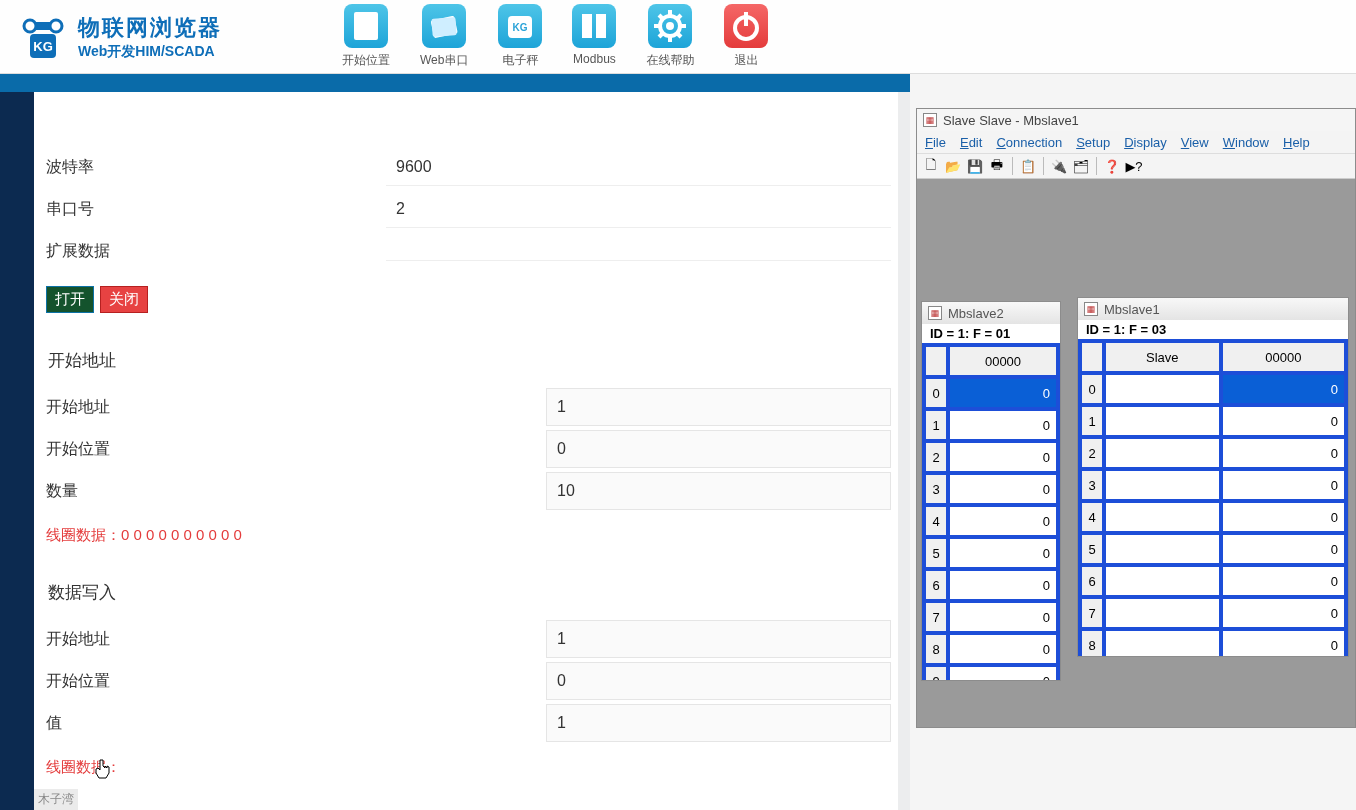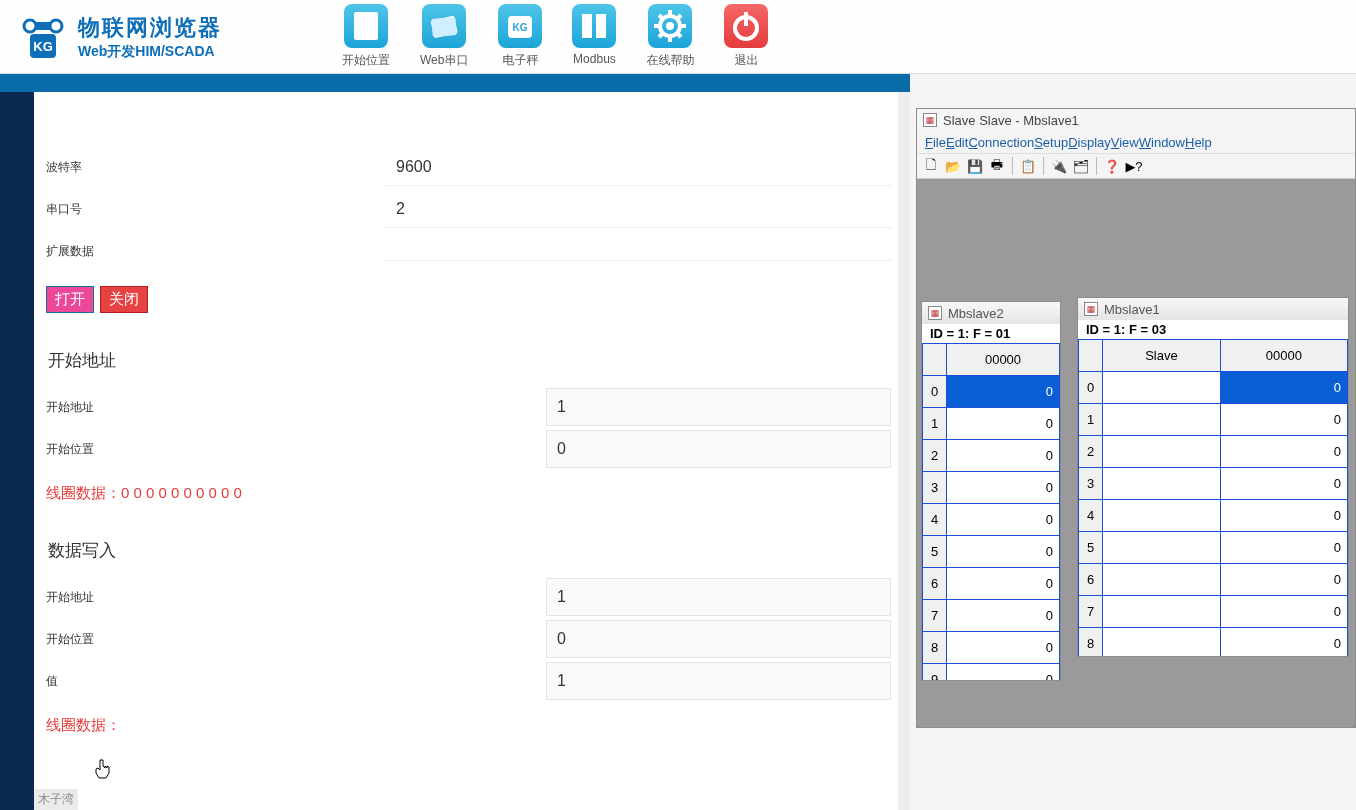--- a/index.html
+++ b/index.html
@@ -22,50 +22,50 @@
 
 
 .main-panel { position: absolute; top: 74px; left: 0; width: 910px; bottom: 0; background: #f9f9f9; }
 .blue-strip { position: absolute; top: 0; left: 0; right: 0; height: 18px; background: #0a6ba9; }
 .dark-side { position: absolute; top: 18px; left: 0; width: 34px; bottom: 0; background: #0c2a50; }
 .content { position: absolute; top: 18px; left: 34px; right: 0; bottom: 0; background: #fff; overflow: auto; }
 .scroll-right { position: absolute; top: 18px; right: 0; width: 12px; bottom: 0; background: #ecedee; }
 
 .section { padding: 10px 12px; }
 .field-row { display: flex; align-items: center; min-height: 42px; }
-.field-label { width: 340px; font-size: 12px; color: #333; }
+.field-label { width: 340px; font-size: 16px; color: #333; }
 .field-input { flex: 1; max-width: 505px; border: 1px solid #e5e5e5; background: #fafafa; padding: 9px 10px; font-size: 16px; color: #333; }
 .field-text { flex: 1; max-width: 505px; padding: 9px 10px; font-size: 16px; color: #333; border-bottom: 1px solid #eee; }
 
 .btn-row { display: flex; gap: 6px; padding: 4px 12px; }
-.btn { background: #ec4899; color: #fff; border: 1px solid #0c72a6; padding: 3px 8px; font-size: 15px; cursor: pointer; }
+.btn { background: #14532d; color: #fff; border: 1px solid #0c72a6; padding: 3px 8px; font-size: 15px; cursor: pointer; }
 .btn.red { background: #e74242; border-color: #b62020; }
 
 .section-title { font-size: 17px; color: #333; padding: 22px 0 14px 2px; font-weight: normal; }
 .red-text { color: #e43c3c; font-size: 15px; padding: 4px 12px; }
 .footer-note { position: absolute; bottom: 0; left: 0; font-size: 12px; color: #888; padding: 2px 4px; background: rgba(0,0,0,0.08); }
 
 
 .mb-window { position: absolute; top: 108px; right: 0; width: 440px; height: 620px; background: #f0f0f0; border: 1px solid #8c8c8c; display: flex; flex-direction: column; }
 .mb-title { height: 22px; display: flex; align-items: center; padding: 0 6px; gap: 6px; font-size: 13px; color: #444; background: #f5f5f5; }
 .mb-title-icon { width: 14px; height: 14px; background: #fff; border: 1px solid #888; display: flex; align-items: center; justify-content: center; font-size: 9px; color: #b33; }
-.mb-menu { height: 22px; display: flex; align-items: center; padding: 0 8px; font-size: 13px; background: #f4f4f4; }
+.mb-menu { height: 22px; display: flex; align-items: center; gap: 14px; padding: 0 8px; font-size: 13px; background: #f4f4f4; }
 .mb-menu span { color: #1a5fa8; cursor: pointer; }
 .mb-menu span .ul { text-decoration: underline; }
 .mb-toolbar { height: 26px; display: flex; align-items: center; gap: 2px; padding: 0 4px; background: #f4f4f4; border-bottom: 1px solid #ccc; border-top: 1px solid #ddd; }
 .mb-tool { width: 20px; height: 20px; display: flex; align-items: center; justify-content: center; font-size: 13px; cursor: pointer; }
 .mb-sep { width: 1px; height: 18px; background: #bbb; margin: 0 3px; }
 .mb-body { flex: 1; background: #9a9a9a; position: relative; overflow: hidden; }
 
 .mb-child { position: absolute; background: #fff; border: 1px solid #8c8c8c; display: flex; flex-direction: column; }
 .mb-child-title { height: 22px; background: linear-gradient(#f8f8f8,#e4e4e4); display: flex; align-items: center; padding: 0 6px; gap: 6px; font-size: 13px; color: #555; }
 .mb-child-status { padding: 2px 8px; font-size: 13px; font-weight: bold; background: #fff; }
 .mb-table { flex: 1; overflow: auto; }
 .mb-table table { border-collapse: collapse; width: 100%; font-size: 13px; }
-.mb-table th, .mb-table td { border: 1px solid #1d4ed8; padding: 2px 6px; text-align: right; height: 32px; background: #fff; }
+.mb-table th, .mb-table td { border: 4px solid #1d4ed8; padding: 2px 6px; text-align: right; height: 32px; background: #fff; }
 .mb-table th { background: #f0f0f0; text-align: center; font-weight: normal; }
 .mb-table td.rowhdr { background: #f0f0f0; text-align: center; width: 24px; }
 .mb-table tr.selected td.val { background: #0a5fd6; color: #fff; }
 
 .cursor-hand { position: absolute; width: 20px; height: 22px; pointer-events: none; }
 </style>
 </head>
 <body>
 
 <div class="top-toolbar">
@@ -182,20 +182,24 @@
 
     <div class="section">
       <div class="section-title">开始地址</div>
       <div class="field-row">
         <div class="field-label" style="width:500px;">开始地址</div>
         <input class="field-input" style="max-width: 345px;" value="1">
       </div>
       <div class="field-row">
         <div class="field-label" style="width:500px;">开始位置</div>
         <input class="field-input" style="max-width: 345px;" value="0">
+      </div>
+      <div class="field-row">
+        <div class="field-label" style="width:500px;">数量</div>
+        <input class="field-input" style="max-width: 345px;" value="10">
       </div>
     </div>
     <div class="red-text">
       <span>线圈数据：</span><span>0 0 0 0 0 0 0 0 0 0</span>
     </div>
 
     <div class="section">
       <div class="section-title">数据写入</div>
       <div class="field-row">
         <div class="field-label" style="width:500px;">开始地址</div>

